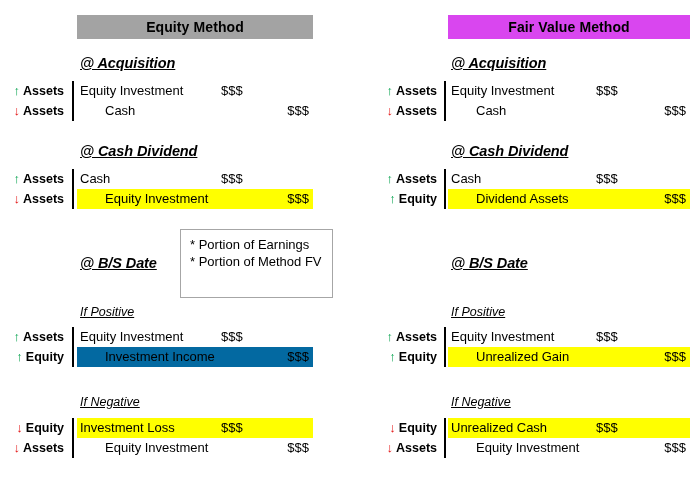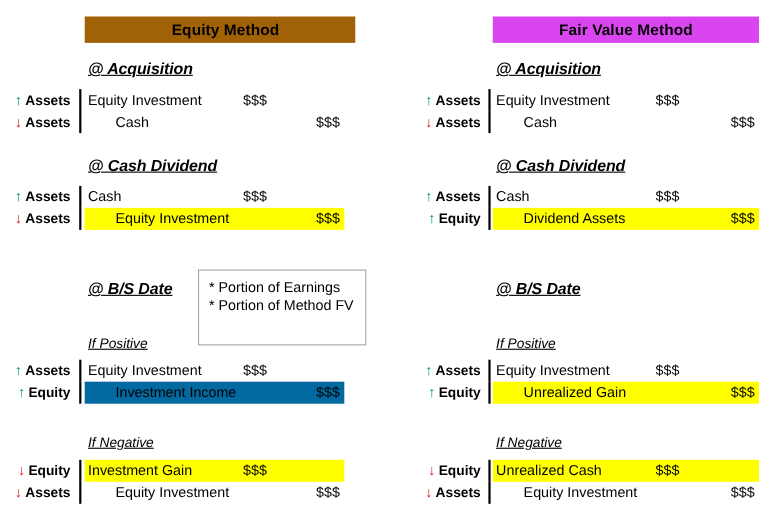--- a/index.html
+++ b/index.html
@@ -161,33 +161,33 @@
     box-sizing: border-box;
     font-size: 13px;
     line-height: 17px;
     padding: 6px 9px 0 9px;
     white-space: nowrap;
   }
   .note-box div { white-space: nowrap; }
 
   .note-left {
     left: 180px;
-    top: 245px;
+    top: 229px;
     width: 153px;
     height: 69px;
   }
 </style>
 </head>
 <body>
 
 <div class="board">
 
   <div class="col col-left">
 
-    <div class="method-header" style="background: #a16207; padding-left: 10px;">Equity Method</div>
+    <div class="method-header" style="background: #a3a3a3;">Equity Method</div>
 
     <div class="section-title" style="left:80px; top:55px;">@ Acquisition</div>
 
     <div class="entry-block" style="top:81px;">
       <div class="entry-row">
         <div class="side-label">
           <span class="arrow arrow-up" style="color: rgb(0, 160, 74);">↑</span><span class="side-text">Assets</span>
         </div>
         <div class="divider"></div>
         <div class="entry-line">
@@ -266,21 +266,21 @@
 
     <div class="sub-title" style="left:80px; top:395px;">If Negative</div>
 
     <div class="entry-block" style="top:418px;">
       <div class="entry-row">
         <div class="side-label">
           <span class="arrow arrow-down" style="color: rgb(227, 20, 20);">↓</span><span class="side-text">Equity</span>
         </div>
         <div class="divider"></div>
         <div class="entry-line hl" style="background: rgb(255, 255, 0);">
-          <span class="acct debit">Investment Gain</span>
+          <span class="acct debit">Investment Loss</span>
           <span class="amt debit">$$$</span>
         </div>
       </div>
       <div class="entry-row">
         <div class="side-label">
           <span class="arrow arrow-down" style="color: rgb(227, 20, 20);">↓</span><span class="side-text">Assets</span>
         </div>
         <div class="divider"></div>
         <div class="entry-line">
           <span class="acct credit">Equity Investment</span>

